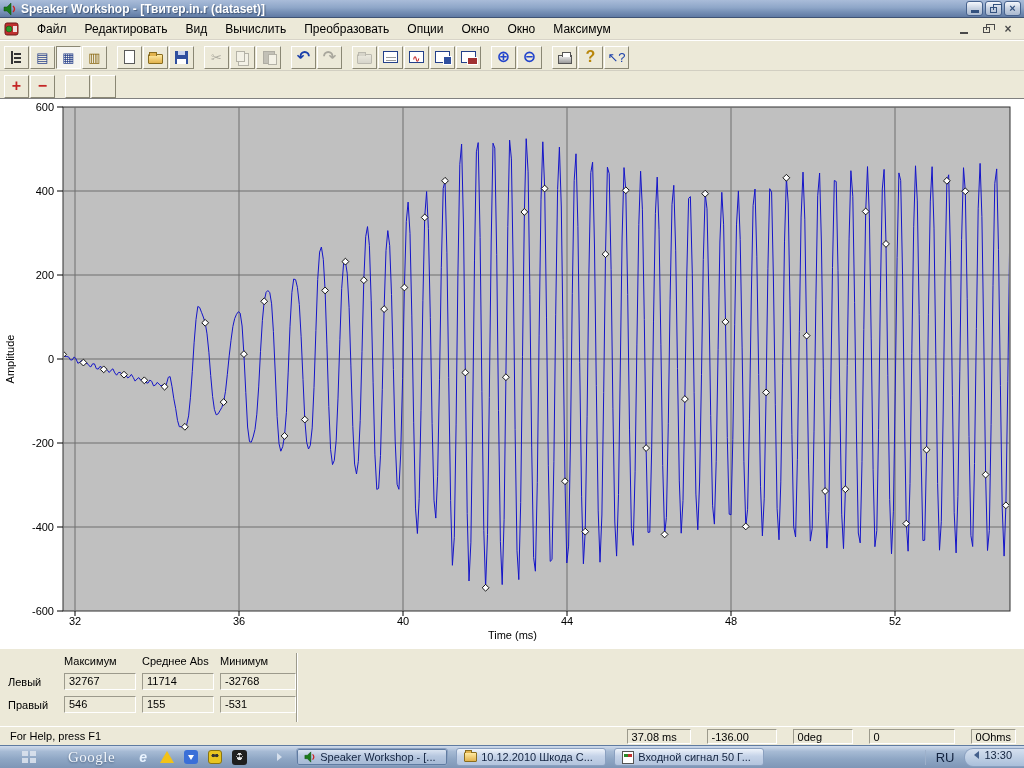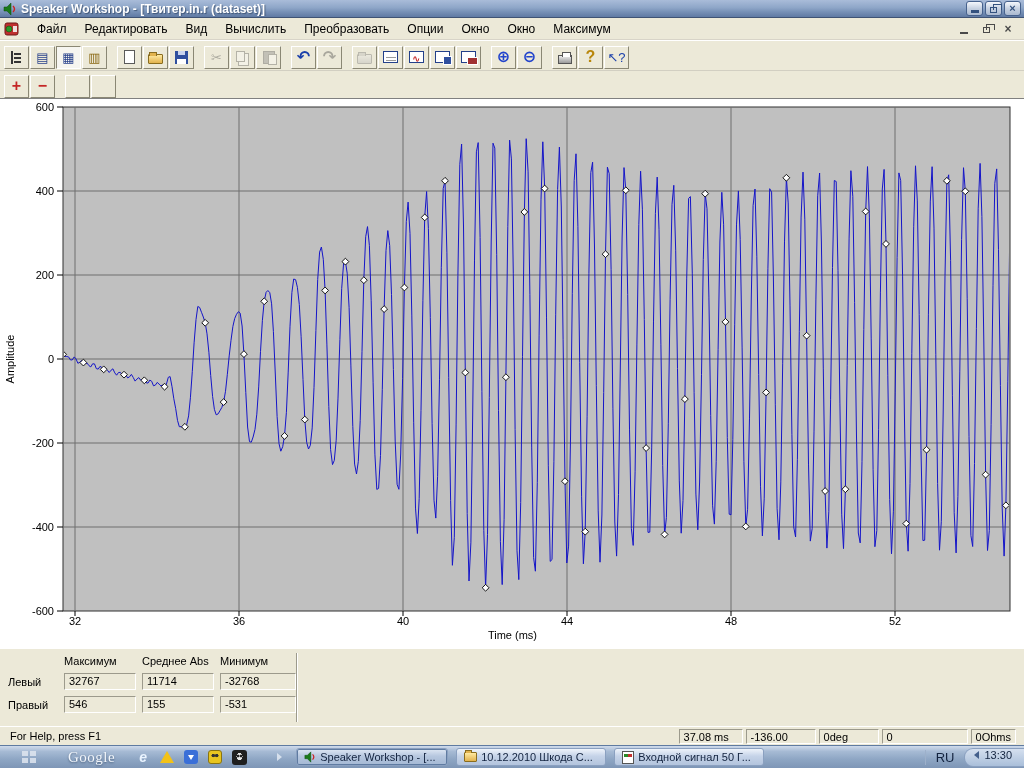--- a/index.html
+++ b/index.html
@@ -93,21 +93,21 @@
   .stats-box{height:17px;border:1px solid;border-color:#9c9a8c #fff #fff #9c9a8c;
     background:#ece9d8;padding:1px 4px;color:#000;line-height:13px}
   .stats-divider{position:absolute;left:296px;top:4px;bottom:4px;width:2px;
     border-left:1px solid #9c9a8c;border-right:1px solid #fff}
 
   
   .statusbar{height:19px;background:#ece9d8;border-top:1px solid #fff;display:flex;
     align-items:center;font-size:11px;color:#000;padding:0 8px}
   .sb-help{flex:1;padding-left:2px}
   .sb-panel{height:15px;border:1px solid;border-color:#9c9a8c #fff #fff #9c9a8c;
-    background:#ece9d8;margin-left:3px;padding:1px 4px;white-space:nowrap}
+    background:#ece9d8;margin-left:16px;padding:1px 4px;white-space:nowrap}
   .sb-panel:nth-of-type(1){width:68px}
   .sb-panel:nth-of-type(2){width:64px}
   .sb-panel:nth-of-type(3){width:70px}
   .sb-panel:nth-of-type(4){width:60px}
   .sb-panel:nth-of-type(5){width:86px}
 
   
   .taskbar{position:absolute;left:0;bottom:0;width:1024px;height:23px;
     background:linear-gradient(180deg,#cfdbeb 0%,#a6bad4 25%,#8ea6c4 60%,#7e96b6 100%);
     display:flex;align-items:center;border-top:1px solid #5f7ba1}

